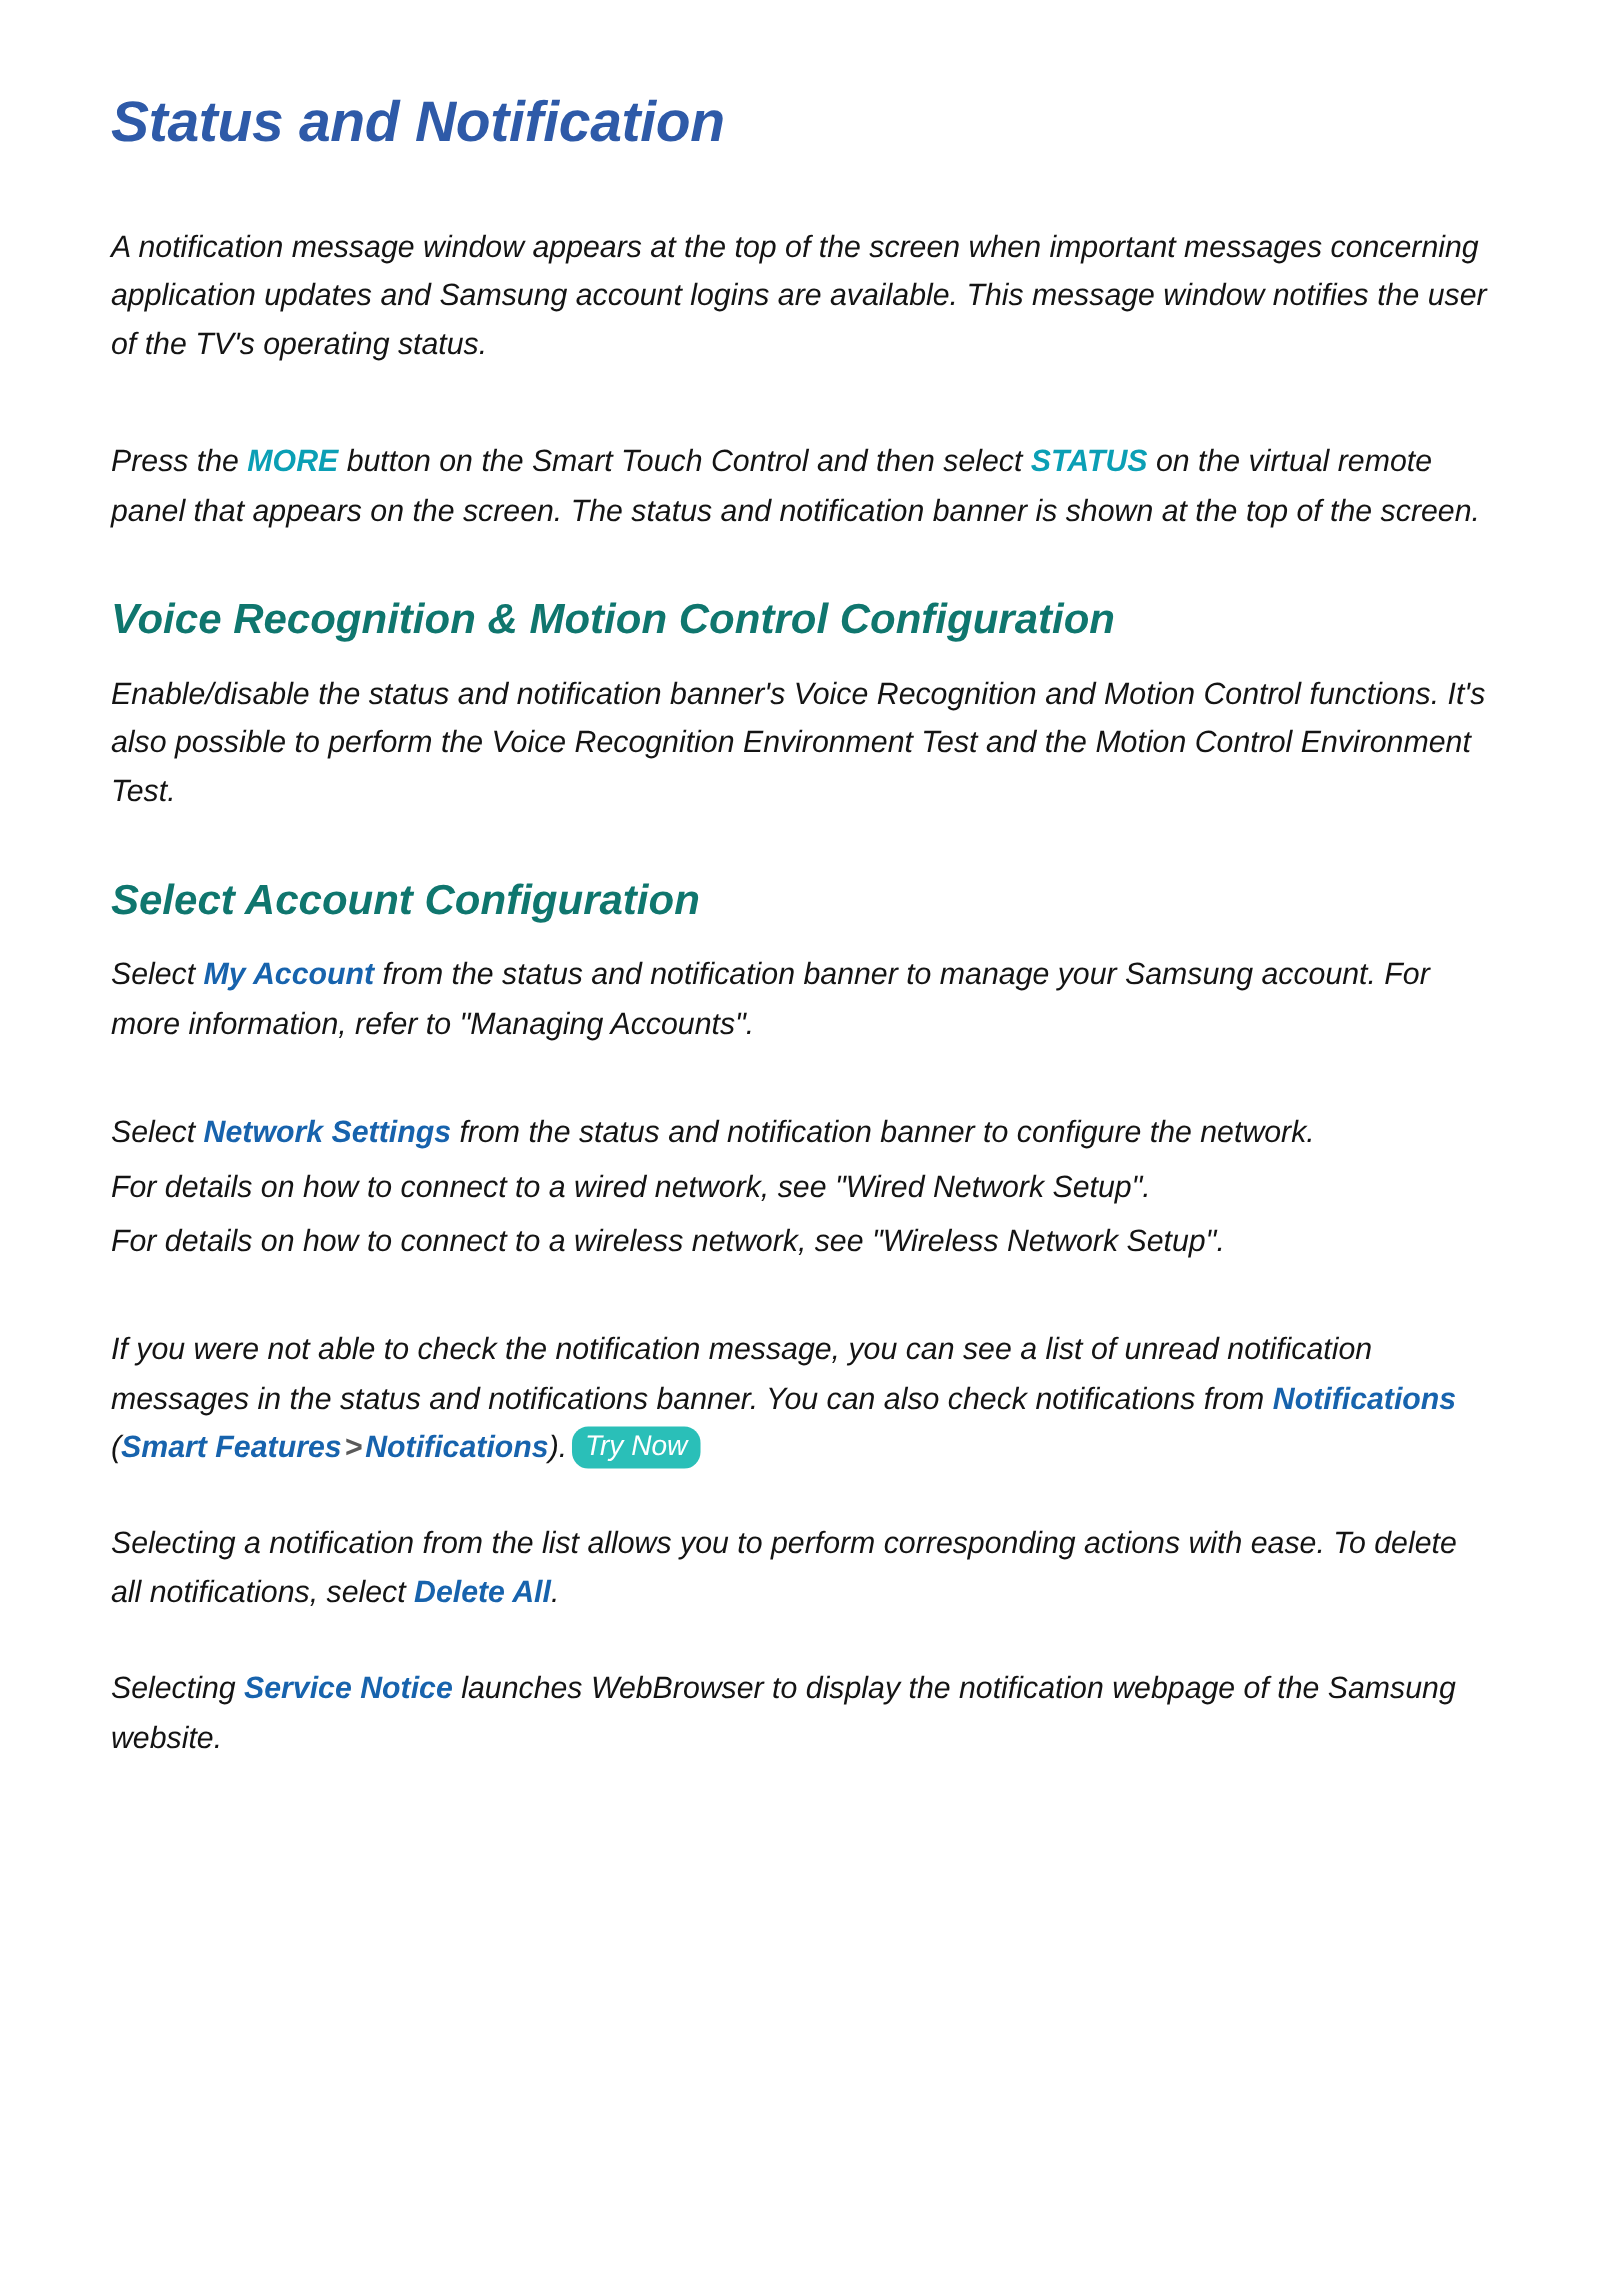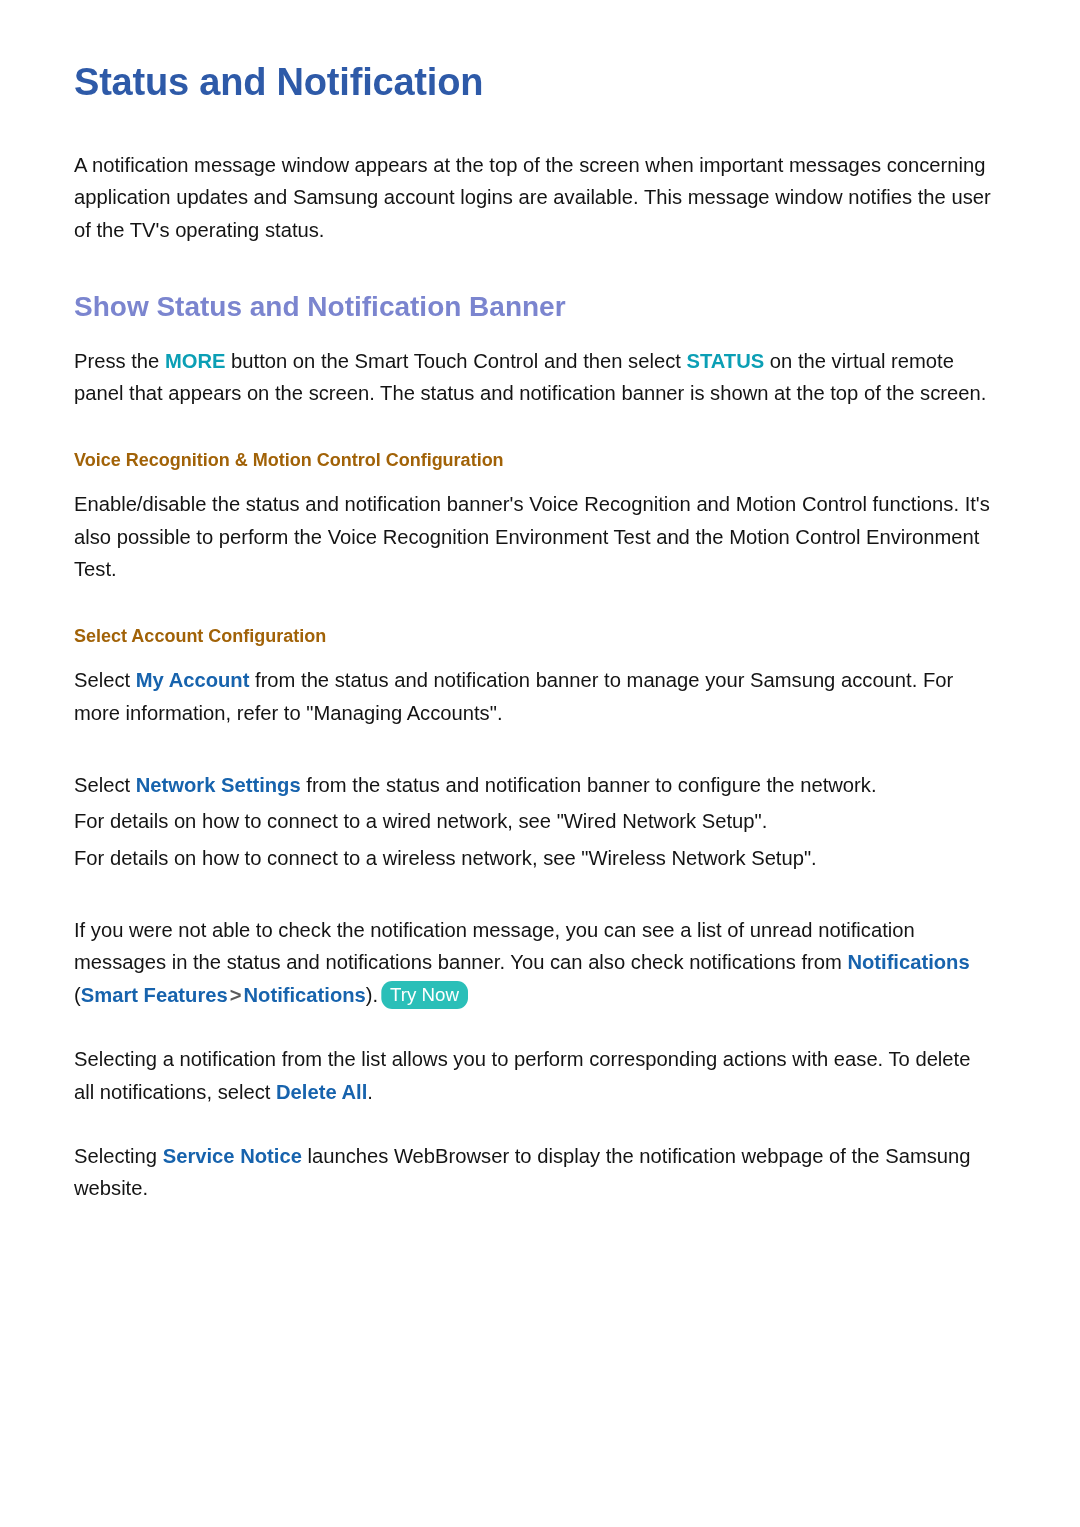--- a/index.html
+++ b/index.html
@@ -13,42 +13,43 @@
     font-family: "Liberation Sans", "DejaVu Sans", sans-serif;
     color: #1a1a1a;
     -webkit-font-smoothing: antialiased;
   }
   .page {
     position: relative;
     width: 1080px;
     height: 1527px;
     box-sizing: border-box;
     padding: 62px 70px 0 74px;
+    font-style: italic;
   }
 
   
   h1.doc-title {
     font-size: 38px;
     font-weight: bold;
     color: #2e5aa8;
     margin: 0 0 46px 0;
     letter-spacing: -0.2px;
     line-height: 1.08;
   }
   h2.section-title {
     font-size: 28px;
     font-weight: bold;
     color: #7b85cf;
     margin: 0 0 22px 0;
     line-height: 1.1;
   }
   h3.sub-title {
-    font-size: 18px;
+    font-size: 28px;
     font-weight: bold;
-    color: #a16207;
+    color: #0f766e;
     margin: 0 0 18px 0;
     line-height: 1.15;
   }
 
   
   p.body-text {
     font-size: 20.5px;
     line-height: 1.58;
     color: #141414;
     margin: 0 0 10px 0;
@@ -100,21 +101,20 @@
 <body>
 
 <div class="page">
 
   <h1 class="doc-title">Status and Notification</h1>
 
   <p class="body-text">A notification message window appears at the top of the screen when important messages concerning application updates and Samsung account logins are available. This message window notifies the user of the TV's operating status.</p>
 
   <div class="block-gap-lg"></div>
 
-  <h2 class="section-title">Show Status and Notification Banner</h2>
 
   <p class="body-text">
     <span>Press the </span><span class="term-teal">MORE</span><span> button on the Smart Touch Control and then select </span><span class="term-teal">STATUS</span><span> on the virtual remote panel that appears on the screen. The status and notification banner is shown at the top of the screen.</span>
   </p>
 
   <div class="block-gap-md"></div>
 
   <h3 class="sub-title">Voice Recognition &amp; Motion Control Configuration</h3>
 
   <p class="body-text">Enable/disable the status and notification banner's Voice Recognition and Motion Control functions. It's also possible to perform the Voice Recognition Environment Test and the Motion Control Environment Test.</p>

